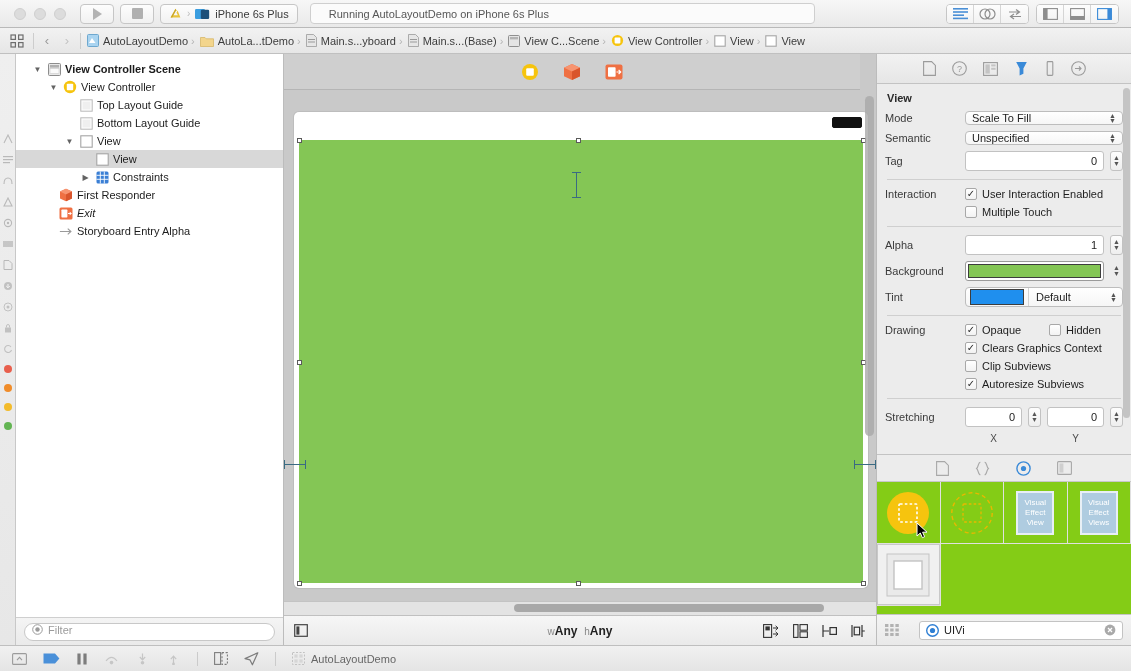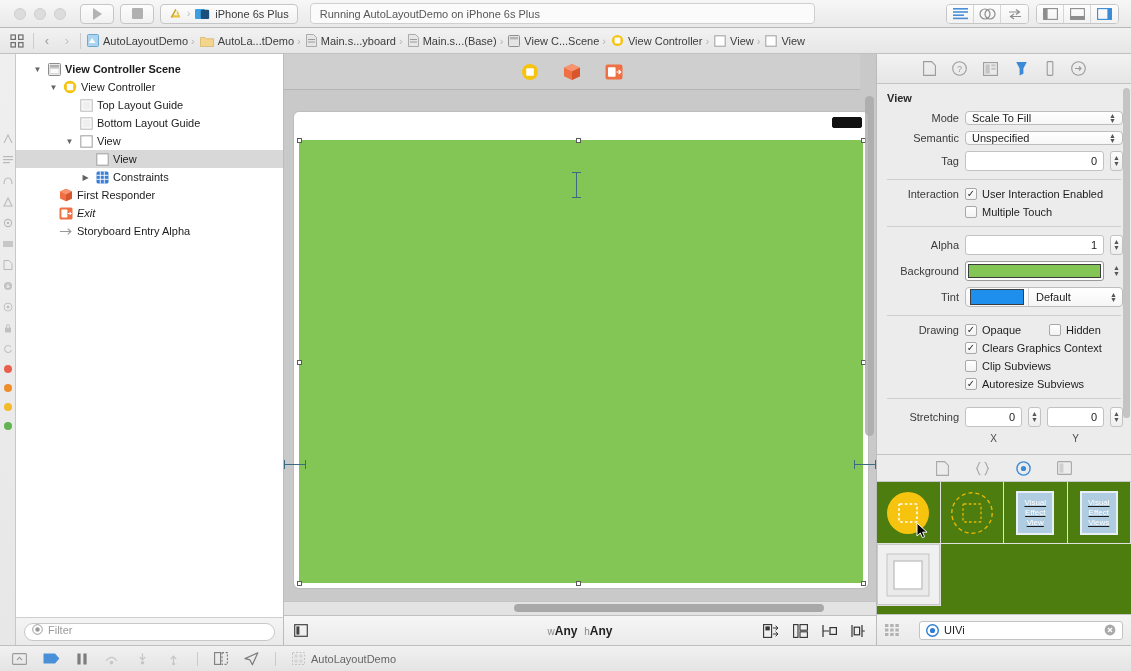--- a/index.html
+++ b/index.html
@@ -34,21 +34,21 @@
     height:20px; border:1px solid #c6c6c6;border-radius:4px;
     background:linear-gradient(#fdfdfd,#f1f1f1);
     display:flex;align-items:center;padding:0 8px;gap:5px;font-size:11px;color:#3a3a3a;
   }
   .chev-sep{color:#bdbdbd;font-size:10px;}
   .appicon{width:13px;height:13px;}
   .devicon{width:15px;height:12px;}
   .status-pane{
     flex:1; height:21px; margin:0 6px;
     border:1px solid #cfcfcf;border-radius:4px;background:#fbfbfb;
-    display:flex;align-items:center;padding:0 9px;color:#575757;font-size:11px;
+    display:flex;align-items:center;padding:0 18px;color:#575757;font-size:11px;
     max-width:505px;
   }
   .seg-group{display:flex;border:1px solid #c6c6c6;border-radius:4px;overflow:hidden;height:20px;background:#fcfcfc;}
   .seg{width:27px;display:flex;align-items:center;justify-content:center;border-right:1px solid #d5d5d5;background:linear-gradient(#fdfdfd,#f2f2f2);}
   .seg:last-child{border-right:none;}
   .toolbar-right{margin-left:auto;display:flex;gap:7px;align-items:center;padding-right:4px;}
 
   
   .jumpbar{
     height:26px;flex:0 0 26px;display:flex;align-items:center;
@@ -127,21 +127,21 @@
   .sizeclass .pfx{font-size:10px;color:#888;}
   .cb-right{margin-left:auto;display:flex;gap:14px;align-items:center;}
 
   
   .inspector{width:255px;flex:0 0 255px;background:#ececec;border-left:1px solid #bcbcbc;display:flex;flex-direction:column;min-height:0;}
   .insp-tabs{height:30px;flex:0 0 30px;display:flex;align-items:center;justify-content:center;gap:16px;
              background:linear-gradient(#f2f2f2,#e6e6e6);border-bottom:1px solid #c3c3c3;}
   .insp-body{flex:0 0 370px;overflow:hidden;background:#ececec;padding:6px 8px 0 8px;position:relative;}
   .sec-title{font-weight:bold;font-size:11px;color:#2a2a2a;margin:2px 0 7px 2px;}
   .frow{display:flex;align-items:center;margin-bottom:6px;gap:6px;}
-  .flabel{width:74px;text-align:right;font-size:11px;color:#3a3a3a;flex:0 0 74px;}
+  .flabel{width:74px;font-size:11px;color:#3a3a3a;flex:0 0 74px;}
   .popup{
     flex:1;height:14px;border:1px solid #bdbdbd;border-radius:4px;background:linear-gradient(#fff,#f6f6f6);
     display:flex;align-items:center;padding:0 6px;font-size:11px;color:#1d1d1d;position:relative;
   }
   .popup .stepper{margin-left:auto;}
   .stepper{display:flex;flex-direction:column;line-height:5px;color:#555;font-size:7px;align-items:center;}
   .numfield{
     flex:1;height:20px;border:1px solid #c2c2c2;border-radius:3px;background:#fff;
     display:flex;align-items:center;justify-content:flex-end;padding:0 6px;font-size:11px;color:#1d1d1d;
   }
@@ -156,21 +156,21 @@
   .cbrow{display:flex;align-items:center;gap:5px;font-size:11px;color:#1d1d1d;}
   .cbox{width:12px;height:12px;border:1px solid #a8a8a8;border-radius:2px;background:linear-gradient(#fff,#f2f2f2);
         display:flex;align-items:center;justify-content:center;font-size:10px;color:#2b2b2b;line-height:1;}
   .divider{height:1px;background:#cfcfcf;margin:8px 2px;}
   .sublabel{font-size:10px;color:#4a4a4a;text-align:center;}
   .insp-scroll{position:absolute;right:1px;top:4px;width:7px;height:330px;background:#b4b4b4;border-radius:4px;opacity:.7;}
 
   
   .lib-tabs{height:28px;flex:0 0 28px;display:flex;align-items:center;justify-content:center;gap:26px;
             background:#ececec;border-top:1px solid #c3c3c3;border-bottom:1px solid #c8c8c8;}
-  .lib-grid{flex:1;background:#4d7c0f;display:flex;flex-wrap:wrap;align-content:flex-start;overflow:hidden;text-decoration:underline;}
+  .lib-grid{flex:1;background:#84cc16;display:flex;flex-wrap:wrap;align-content:flex-start;overflow:hidden;}
   .lib-cell{width:63.5px;height:62px;border-right:1px solid #e0e0e0;border-bottom:1px solid #e0e0e0;
             display:flex;align-items:center;justify-content:center;position:relative;}
   .lib-cell.sel{background:#f0f0f0;box-shadow:inset 0 0 0 1px #c8c8c8;}
   .vev{width:38px;height:44px;background:#afcce0;border:2px solid #e8eff5;display:flex;align-items:center;justify-content:center;
        text-align:center;color:#fff;font-size:8px;line-height:10px;}
   .cursor{position:absolute;width:13px;height:17px;}
   .lib-search{height:31px;flex:0 0 31px;background:linear-gradient(#f4f4f4,#e9e9e9);border-top:1px solid #c5c5c5;
               display:flex;align-items:center;gap:20px;padding:0 8px;}
   .lib-field{flex:1;height:19px;border:1px solid #c3c3c3;border-radius:3px;background:#fff;
              display:flex;align-items:center;gap:5px;padding:0 6px;font-size:11px;color:#1d1d1d;}

